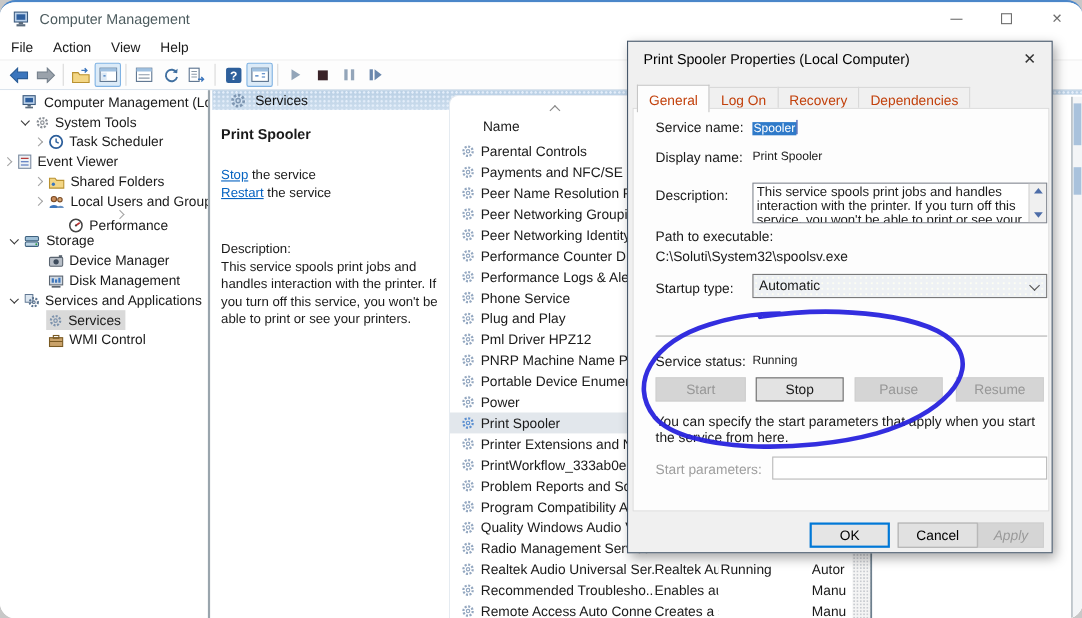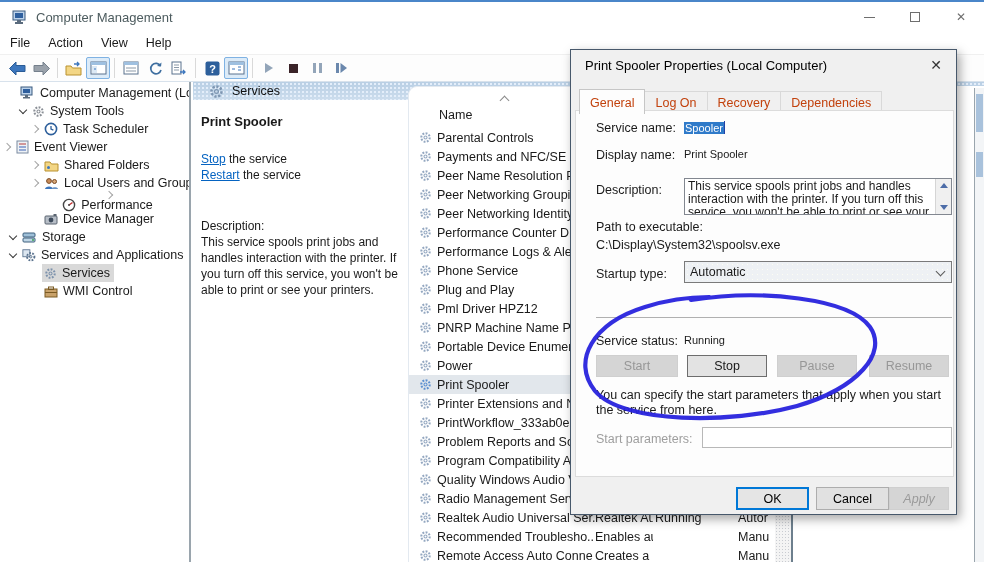--- a/index.html
+++ b/index.html
@@ -1,20 +1,21 @@
 <!DOCTYPE html>
 <html><head>
 <meta charset="utf-8">
 <style>
   * { margin:0; padding:0; box-sizing:border-box; }
   html,body { background:#c8c8c8; }
   .screen{
     position:relative; width:984px; height:562px; overflow:hidden;
     background:#fff; font-family:"Liberation Sans", sans-serif; font-size:12px; color:#1a1a1a;
     border-top:2px solid #4a86c9;
+    border-radius:14px;
   }
   
   .titlebar{ position:absolute; left:0; top:0; width:100%; height:30px; background:#fff; display:flex; align-items:center; }
   .app-icon{ margin-left:12px; display:inline-flex; }
   .title-text{ margin-left:8px; font-size:13px; color:#4c5b5e; }
   .win-controls{ position:absolute; right:0; top:0; height:30px; display:flex; }
   .wbtn{ width:46px; height:30px; display:flex; align-items:center; justify-content:center; color:#6e6e6e; }
   .glyph-min{ width:11px; height:0; border-top:1px solid #6e6e6e; }
   .glyph-max{ width:10px; height:10px; border:1px solid #6e6e6e; }
   .glyph-x{ font-size:12px; color:#6e6e6e; }
@@ -64,21 +65,21 @@
   .c-status{ width:62px; overflow:hidden; flex:none; margin-left:2px; }
   .c-start{ width:36px; overflow:hidden; flex:none; margin-left:21px; }
   .list-vscroll{ position:absolute; right:0; top:41px; width:16px; bottom:0; background:#f4f4f4;
                  background-image:radial-gradient(#c9ccd1 0.8px, transparent 0.9px); background-size:3px 3px; }
   .actions-pane{ position:absolute; left:602px; top:4px; right:0; bottom:0; background:#fff; }
   .right-scroll{ position:absolute; right:0; top:6px; width:10px; bottom:0; background:#f3f5f7; border-left:1px solid #9aa5ad; }
   .rthumb{ position:absolute; left:1px; right:1px; background:#a9c2dc; }
   .rthumb.t1{ top:6px; height:38px; }
   .rthumb.t2{ top:64px; height:25px; }
   
-  .dialog{ position:absolute; left:570px; top:47px; width:387px; height:466px; background:#f0f0f0;
+  .dialog{ position:absolute; left:570px; top:35px; width:387px; height:466px; background:#f0f0f0;
            border:1px solid #47586b; box-shadow:3px 4px 10px rgba(0,0,0,0.35); z-index:10; }
   .dlg-title{ position:absolute; left:0; top:0; right:0; height:30px; }
   .dlg-title-text{ position:absolute; left:14px; top:8px; font-size:13px; color:#000; }
   .dlg-close{ position:absolute; right:14px; top:7px; font-size:14px; color:#333; }
   .tabs{ position:absolute; left:8px; top:39px; display:flex; align-items:flex-end; }
   .tab{ padding:4px 10px 4px 10px; font-size:12.5px; border:1px solid #d9d9d9; border-bottom:none; background:#f0f0f0; margin-right:-1px; color:#c2410c; }
   .tab.active{ background:#fdfdfd; padding-top:6px; position:relative; z-index:2; border-color:#c6c6c6; }
   .tab-panel{ position:absolute; left:4px; top:60px; width:379px; height:367px; background:#fdfdfd; border:1px solid #dcdcdc; }
   .flabel{ position:absolute; left:20px; font-size:12.5px; color:#1a1a1a; }
   .fvalue{ position:absolute; left:108px; font-size:11px; }
@@ -331,46 +332,61 @@
             <span class="tico">
               <svg width="14" height="14" viewBox="0 0 14 14">
                 <circle cx="7" cy="7" r="5.6" fill="#fff" stroke="#444" stroke-width="1.4"></circle>
                 <path d="M7 7 L10.5 4.5" stroke="#c03030" stroke-width="1.4"></path>
                 <circle cx="7" cy="7" r="1" fill="#444"></circle>
               </svg>
             </span>
             <span>Performance</span>
           </span>
         </div>
+        <div class="tree-row" style="padding-left: 6px;">
+          <span class="chev-slot">
+            <span class="chev-down"></span>
+          </span>
+          <span class="tree-inner">
+            <span class="tico">
+              <svg width="15" height="13" viewBox="0 0 15 13">
+                <rect x="1" y="2" width="12" height="4" rx="1" fill="#9fc0d8" stroke="#3f617e"></rect>
+                <rect x="1" y="7" width="12" height="4" rx="1" fill="#bfd6e6" stroke="#3f617e"></rect>
+                <circle cx="11" cy="9" r="0.9" fill="#2f9e44"></circle>
+              </svg>
+            </span>
+            <span>Storage</span>
+          </span>
+        </div>
         <div class="tree-row" style="padding-left: 28px;">
           <span class="chev-slot"></span>
           <span class="tree-inner">
             <span class="tico">
               <svg width="14" height="13" viewBox="0 0 14 13">
                 <rect x="1" y="3" width="12" height="8" rx="1" fill="#b7bec7" stroke="#5a6470"></rect>
                 <circle cx="7" cy="7" r="2.4" fill="#3d4b5c"></circle>
                 <rect x="9.5" y="1" width="3" height="2" fill="#5a6470"></rect>
               </svg>
             </span>
             <span>Device Manager</span>
           </span>
         </div>
-        <div class="tree-row" style="padding-left: 6px;">
-          <span class="chev-slot">
-            <span class="chev-down"></span>
-          </span>
-          <span class="tree-inner">
-            <span class="tico">
-              <svg width="15" height="13" viewBox="0 0 15 13">
-                <rect x="1" y="2" width="12" height="4" rx="1" fill="#9fc0d8" stroke="#3f617e"></rect>
-                <rect x="1" y="7" width="12" height="4" rx="1" fill="#bfd6e6" stroke="#3f617e"></rect>
-                <circle cx="11" cy="9" r="0.9" fill="#2f9e44"></circle>
-              </svg>
-            </span>
-            <span>Storage</span>
+        <div class="tree-row" style="padding-left: 28px;">
+          <span class="chev-slot"></span>
+          <span class="tree-inner">
+            <span class="tico">
+              <svg width="14" height="13" viewBox="0 0 14 13">
+                <rect x="1" y="2" width="12" height="8" fill="#cfd8e2" stroke="#5a6470"></rect>
+                <rect x="3" y="4" width="2" height="4" fill="#3c76bd"></rect>
+                <rect x="6" y="5" width="2" height="3" fill="#3c76bd"></rect>
+                <rect x="9" y="3.5" width="2" height="4.5" fill="#3c76bd"></rect>
+                <rect x="3" y="11" width="8" height="1.5" fill="#5a6470"></rect>
+              </svg>
+            </span>
+            <span>Disk Management</span>
           </span>
         </div>
         <div class="tree-row" style="padding-left: 6px;">
           <span class="chev-slot">
             <span class="chev-down"></span>
           </span>
           <span class="tree-inner">
             <span class="tico">
               <svg width="14" height="14" viewBox="0 0 16 16">
                 <rect x="1" y="2" width="8" height="8" fill="#dce6f0" stroke="#5a728e"></rect>
@@ -745,21 +761,21 @@
       <span class="flabel" style="top:72px">Description:</span>
       <div class="desc-box">
         <div class="desc-text">This service spools print jobs and handles interaction with the printer.  If you turn off this service, you won't be able to print or see your printers</div>
         <div class="desc-scroll">
           <div class="arr-up"></div>
           <div class="arr-down"></div>
         </div>
       </div>
 
       <span class="flabel" style="top:109px">Path to executable:</span>
-      <span class="flabel" style="top:127px">C:\Display\System32\spoolsv.exe</span>
+      <span class="flabel" style="top:127px">C:\Soluti\System32\spoolsv.exe</span>
 
       <span class="flabel" style="top:156px">Startup type:</span>
       <div class="combo">
         <span>Automatic</span>
         <span class="combo-chev"></span>
       </div>
 
       <div class="hsep"></div>
 
       <span class="flabel" style="top:223px">Service status:</span>

